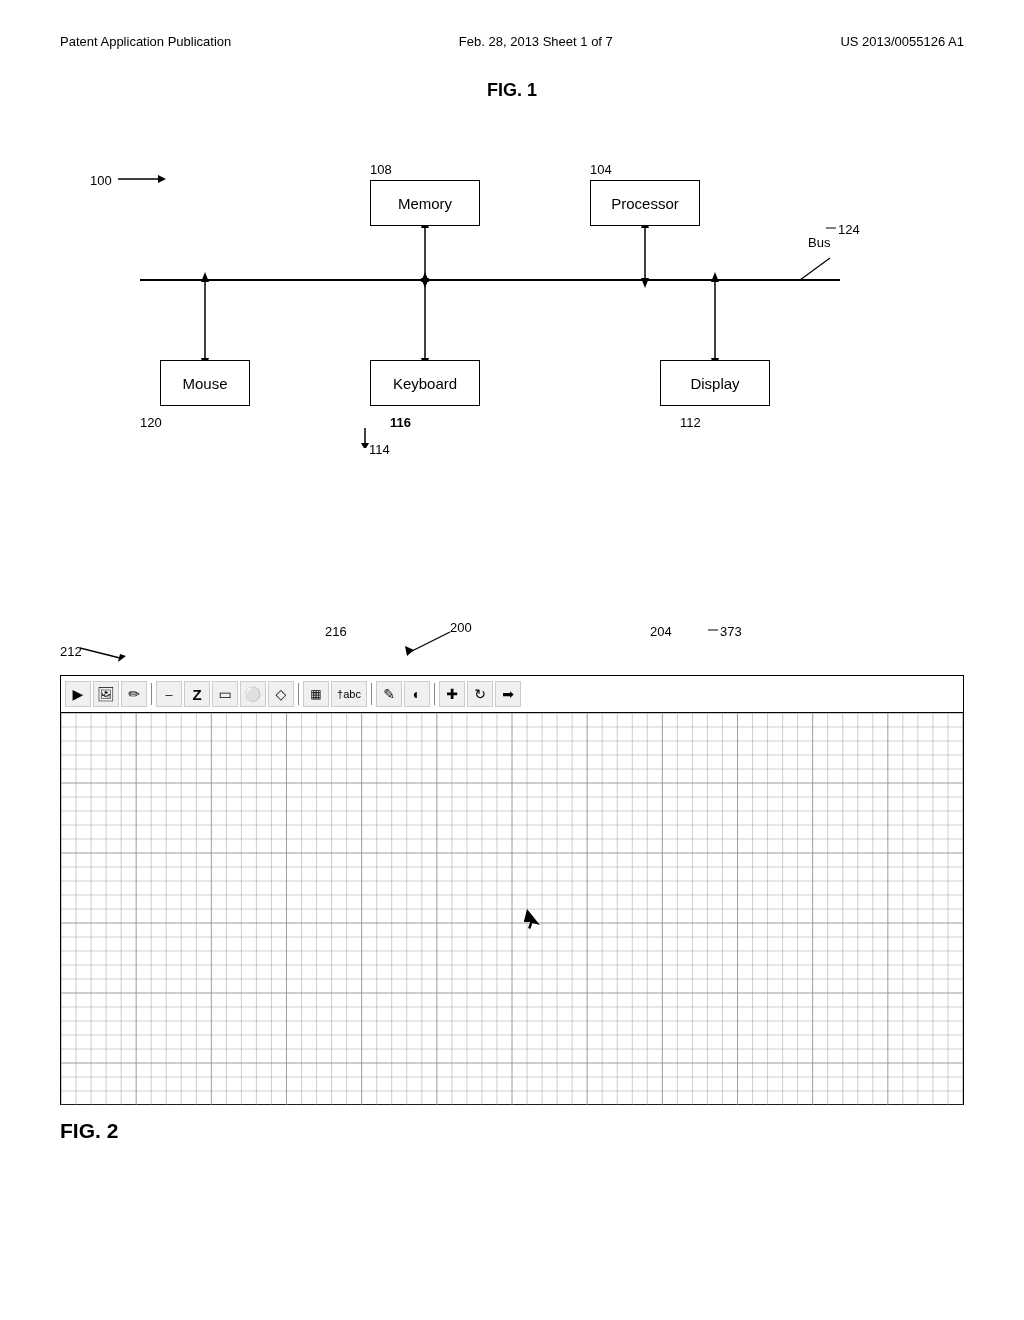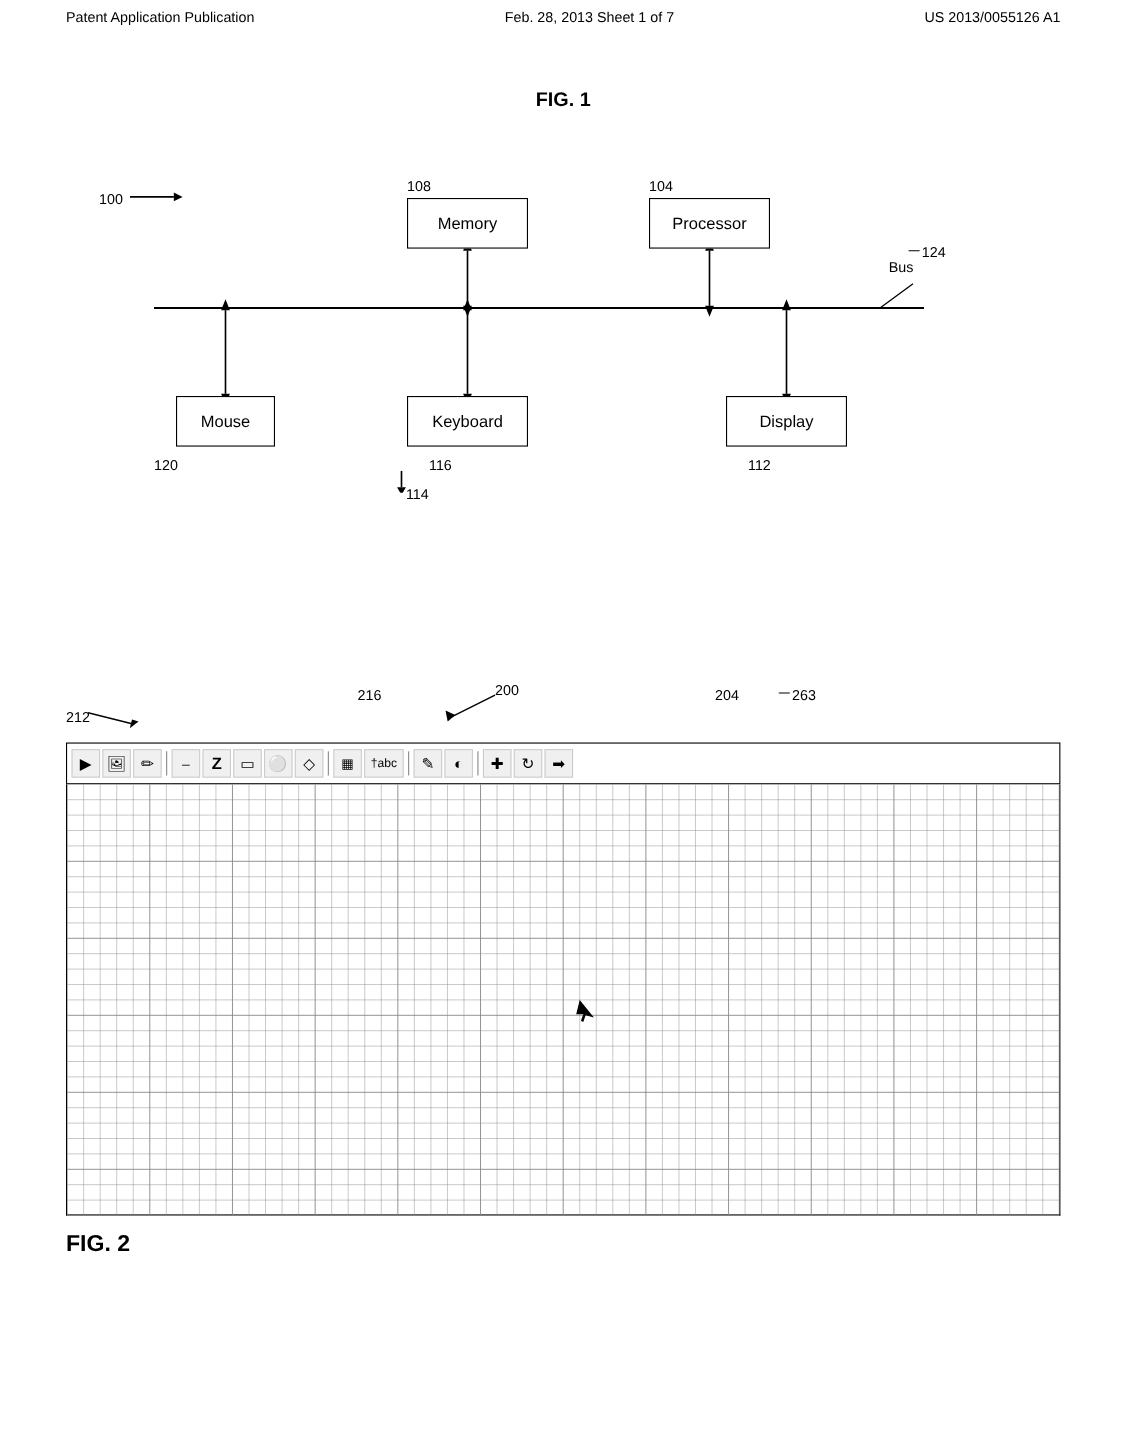--- a/index.html
+++ b/index.html
@@ -8,21 +8,21 @@
       height: 1320px;
       background: #fff;
       font-family: Arial, sans-serif;
       position: relative;
       overflow: hidden;
     }
 
     .page-header {
       display: flex;
       justify-content: space-between;
-      padding: 8px 60px 0 60px;
+      padding: 34px 60px 0 60px;
       font-size: 13px;
       color: #000;
     }
 
     .fig1-container {
       position: absolute;
       top: 80px;
       left: 60px;
       right: 60px;
       height: 480px;
@@ -224,21 +224,21 @@
   <div class="box" id="mouse-box">
     <span>Mouse</span>
   </div>
   <div class="ref-label" style="top:335px; left:80px;">
     <span>120</span>
   </div>
 
   <div class="box" id="keyboard-box">
     <span>Keyboard</span>
   </div>
-  <div class="ref-label" style="top:335px; left:330px;">
+  <div class="ref-label" style="top:335px; left:330px;font-weight:bold;">
     <span>116</span>
   </div>
 
   <div class="ref-label" style="top:362px; left:295px;">
     <svg width="30" height="20" style="position:absolute; top:-14px; left:0px;">
       <line x1="10" y1="0" x2="10" y2="15" stroke="#000" stroke-width="1.5"></line>
       <polygon points="6,15 10,22 14,15" fill="#000"></polygon>
     </svg>
     <span style="margin-left:14px;">114</span>
   </div>
@@ -265,21 +265,21 @@
       <span>200</span>
       <svg width="60" height="30" style="position:absolute; top:8px; left:-50px;">
         <line x1="50" y1="4" x2="10" y2="24" stroke="#000" stroke-width="1.3"></line>
         <polygon points="7,28 5,18 14,22" fill="#000"></polygon>
       </svg>
     </span>
 
     <span class="ref-label" style="top:4px; left:590px;">204</span>
 
     <span class="ref-label" style="top:4px; left:660px;">
-      <span>263</span>
+      <span>373</span>
       <svg width="20" height="14" style="position:absolute; top:0; left:-14px;">
           <line x1="12" y1="6" x2="2" y2="6" stroke="#000" stroke-width="1"></line>
         </svg>
     </span>
 
     <svg style="position:absolute; top:18px; left:20px;" width="60" height="30">
       <line x1="0" y1="10" x2="40" y2="20" stroke="#000" stroke-width="1.3"></line>
       <polygon points="38,24 46,18 40,16" fill="#000"></polygon>
     </svg>
   </div>

